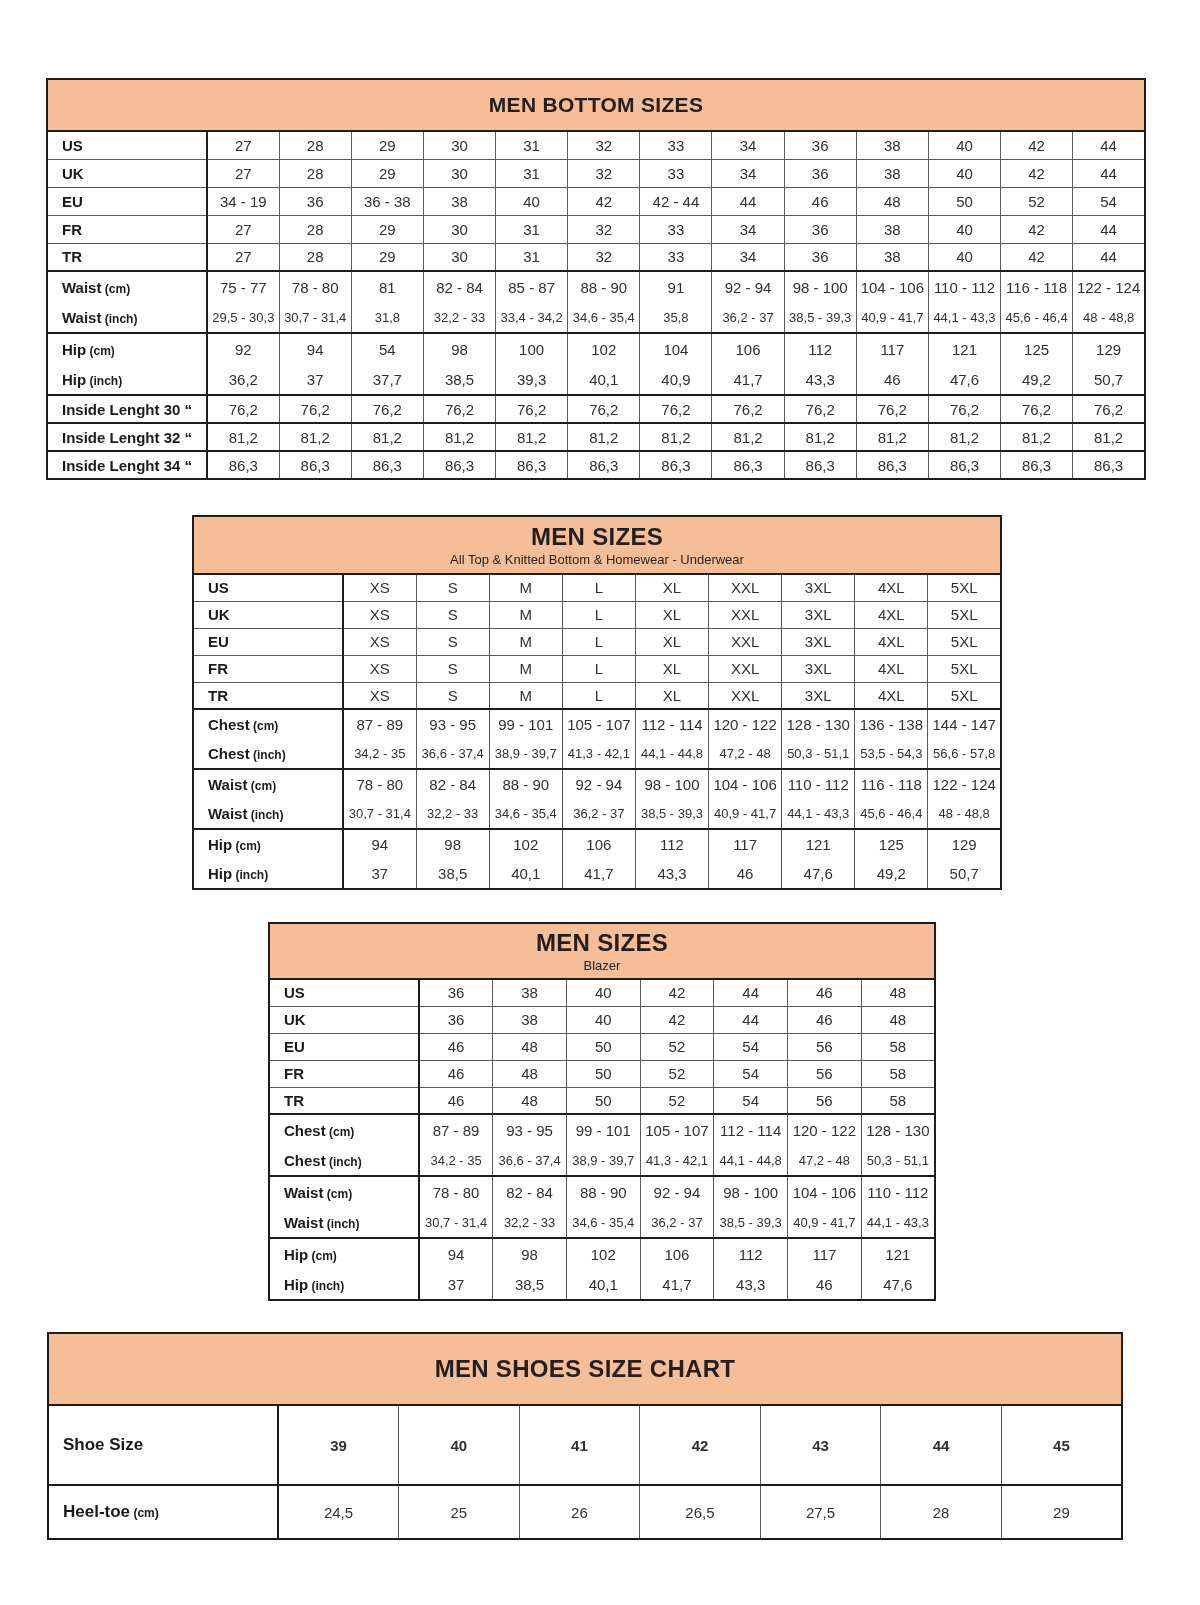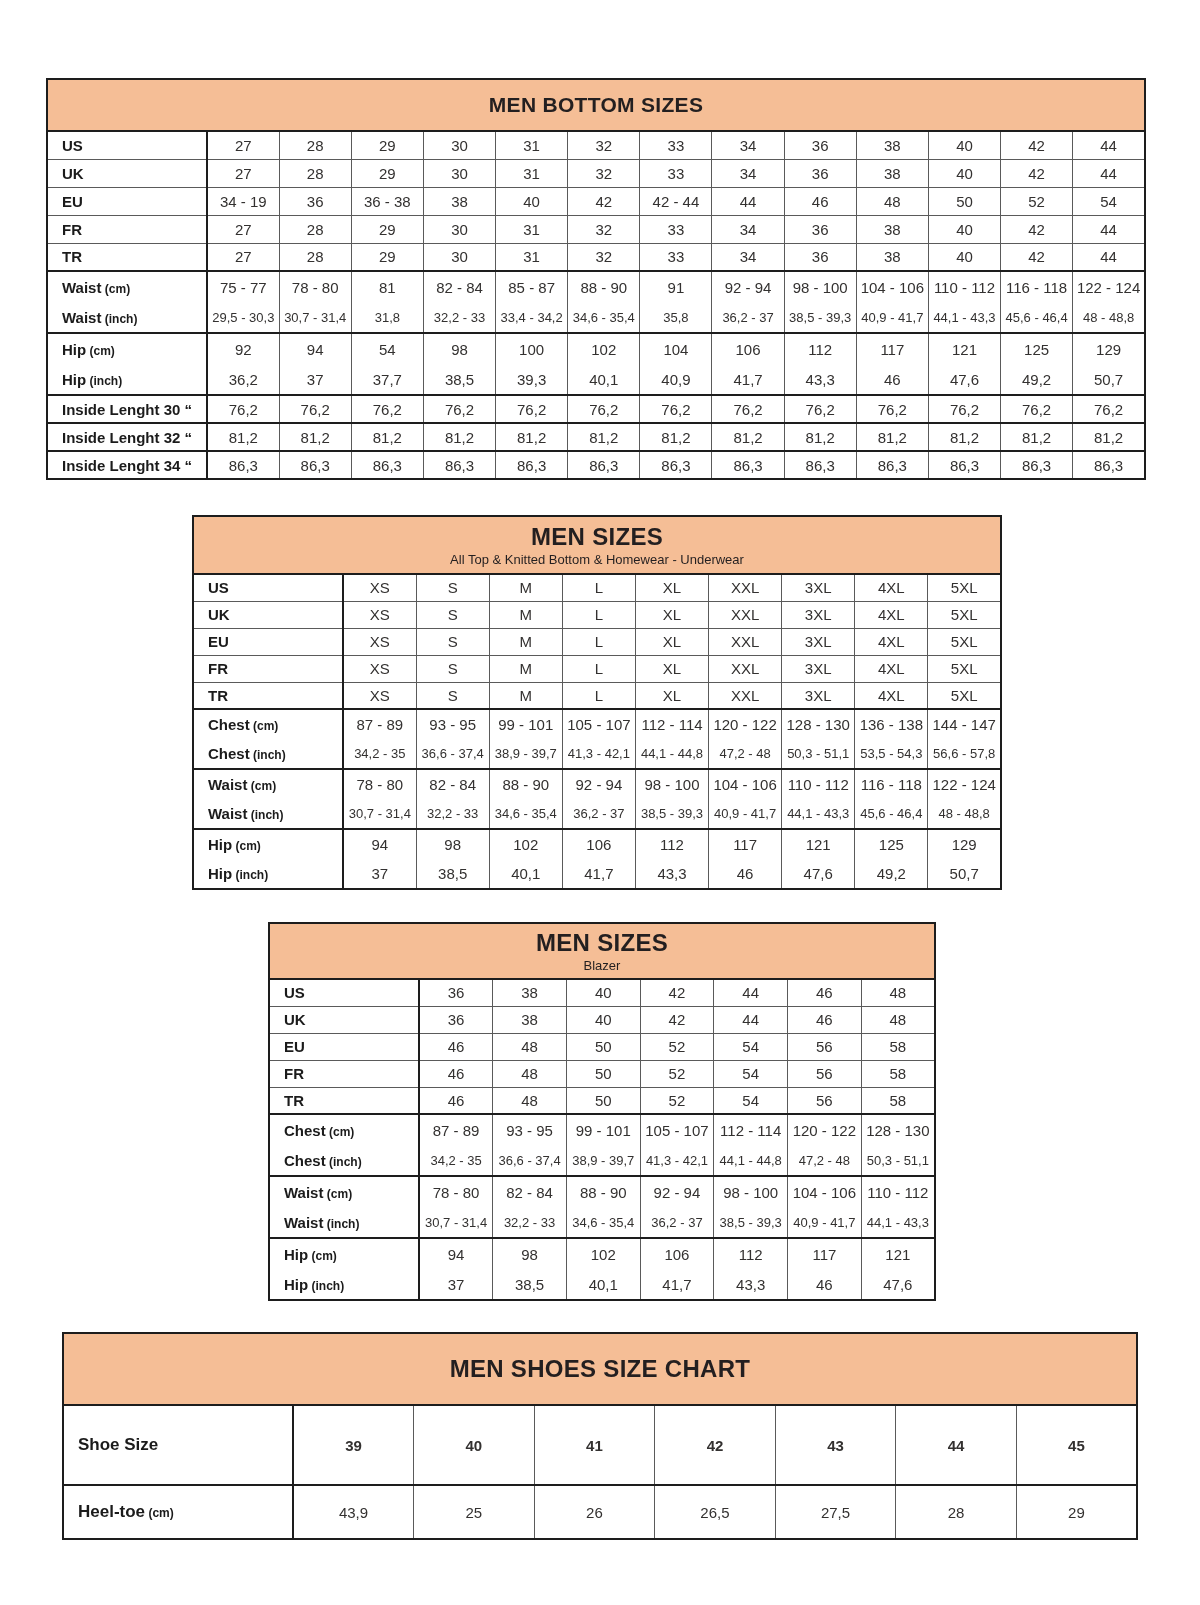--- a/index.html
+++ b/index.html
@@ -60,21 +60,21 @@
 
   
   .t3 { left:268px; top:922px; width:668px; }
   .t3 .thead { height:56px; }
   .t3 .ttitle { font-size:24px; }
   .t3 col.labelcol { width:150px; }
   .t3 tr { height:27px; }
   .t3 tr.nosep, .t3 tr.nosep + tr { height:31px; }
 
   
-  .t4 { left:62px; top:1332px; width:1076px; }
+  .t4 { left:47px; top:1332px; width:1076px; }
   .t4 .thead { height:72px; }
   .t4 .ttitle { font-size:24px; }
   .t4 col.labelcol { width:230px; }
   .t4 tr:first-child { height:80px; }
   .t4 tr:last-child  { height:54px; }
   .t4 td { font-size:16px; }
   .t4 td.lbl { font-size:17px; }
   .t4 td.lbl .lunit { font-size:14px; }
 </style>
 </head>
@@ -614,21 +614,21 @@
             <td>39</td>
             <td>40</td>
             <td>41</td>
             <td>42</td>
             <td>43</td>
             <td>44</td>
             <td>45</td>
           </tr>
           <tr class="gend">
             <td class="lbl"><span class="lname">Heel-toe</span><span class="lunit"> (cm)</span></td>
-            <td>43,9</td>
+            <td>24,5</td>
             <td>25</td>
             <td>26</td>
             <td>26,5</td>
             <td>27,5</td>
             <td>28</td>
             <td>29</td>
           </tr>
         </tbody>
       </table>
     </div>

